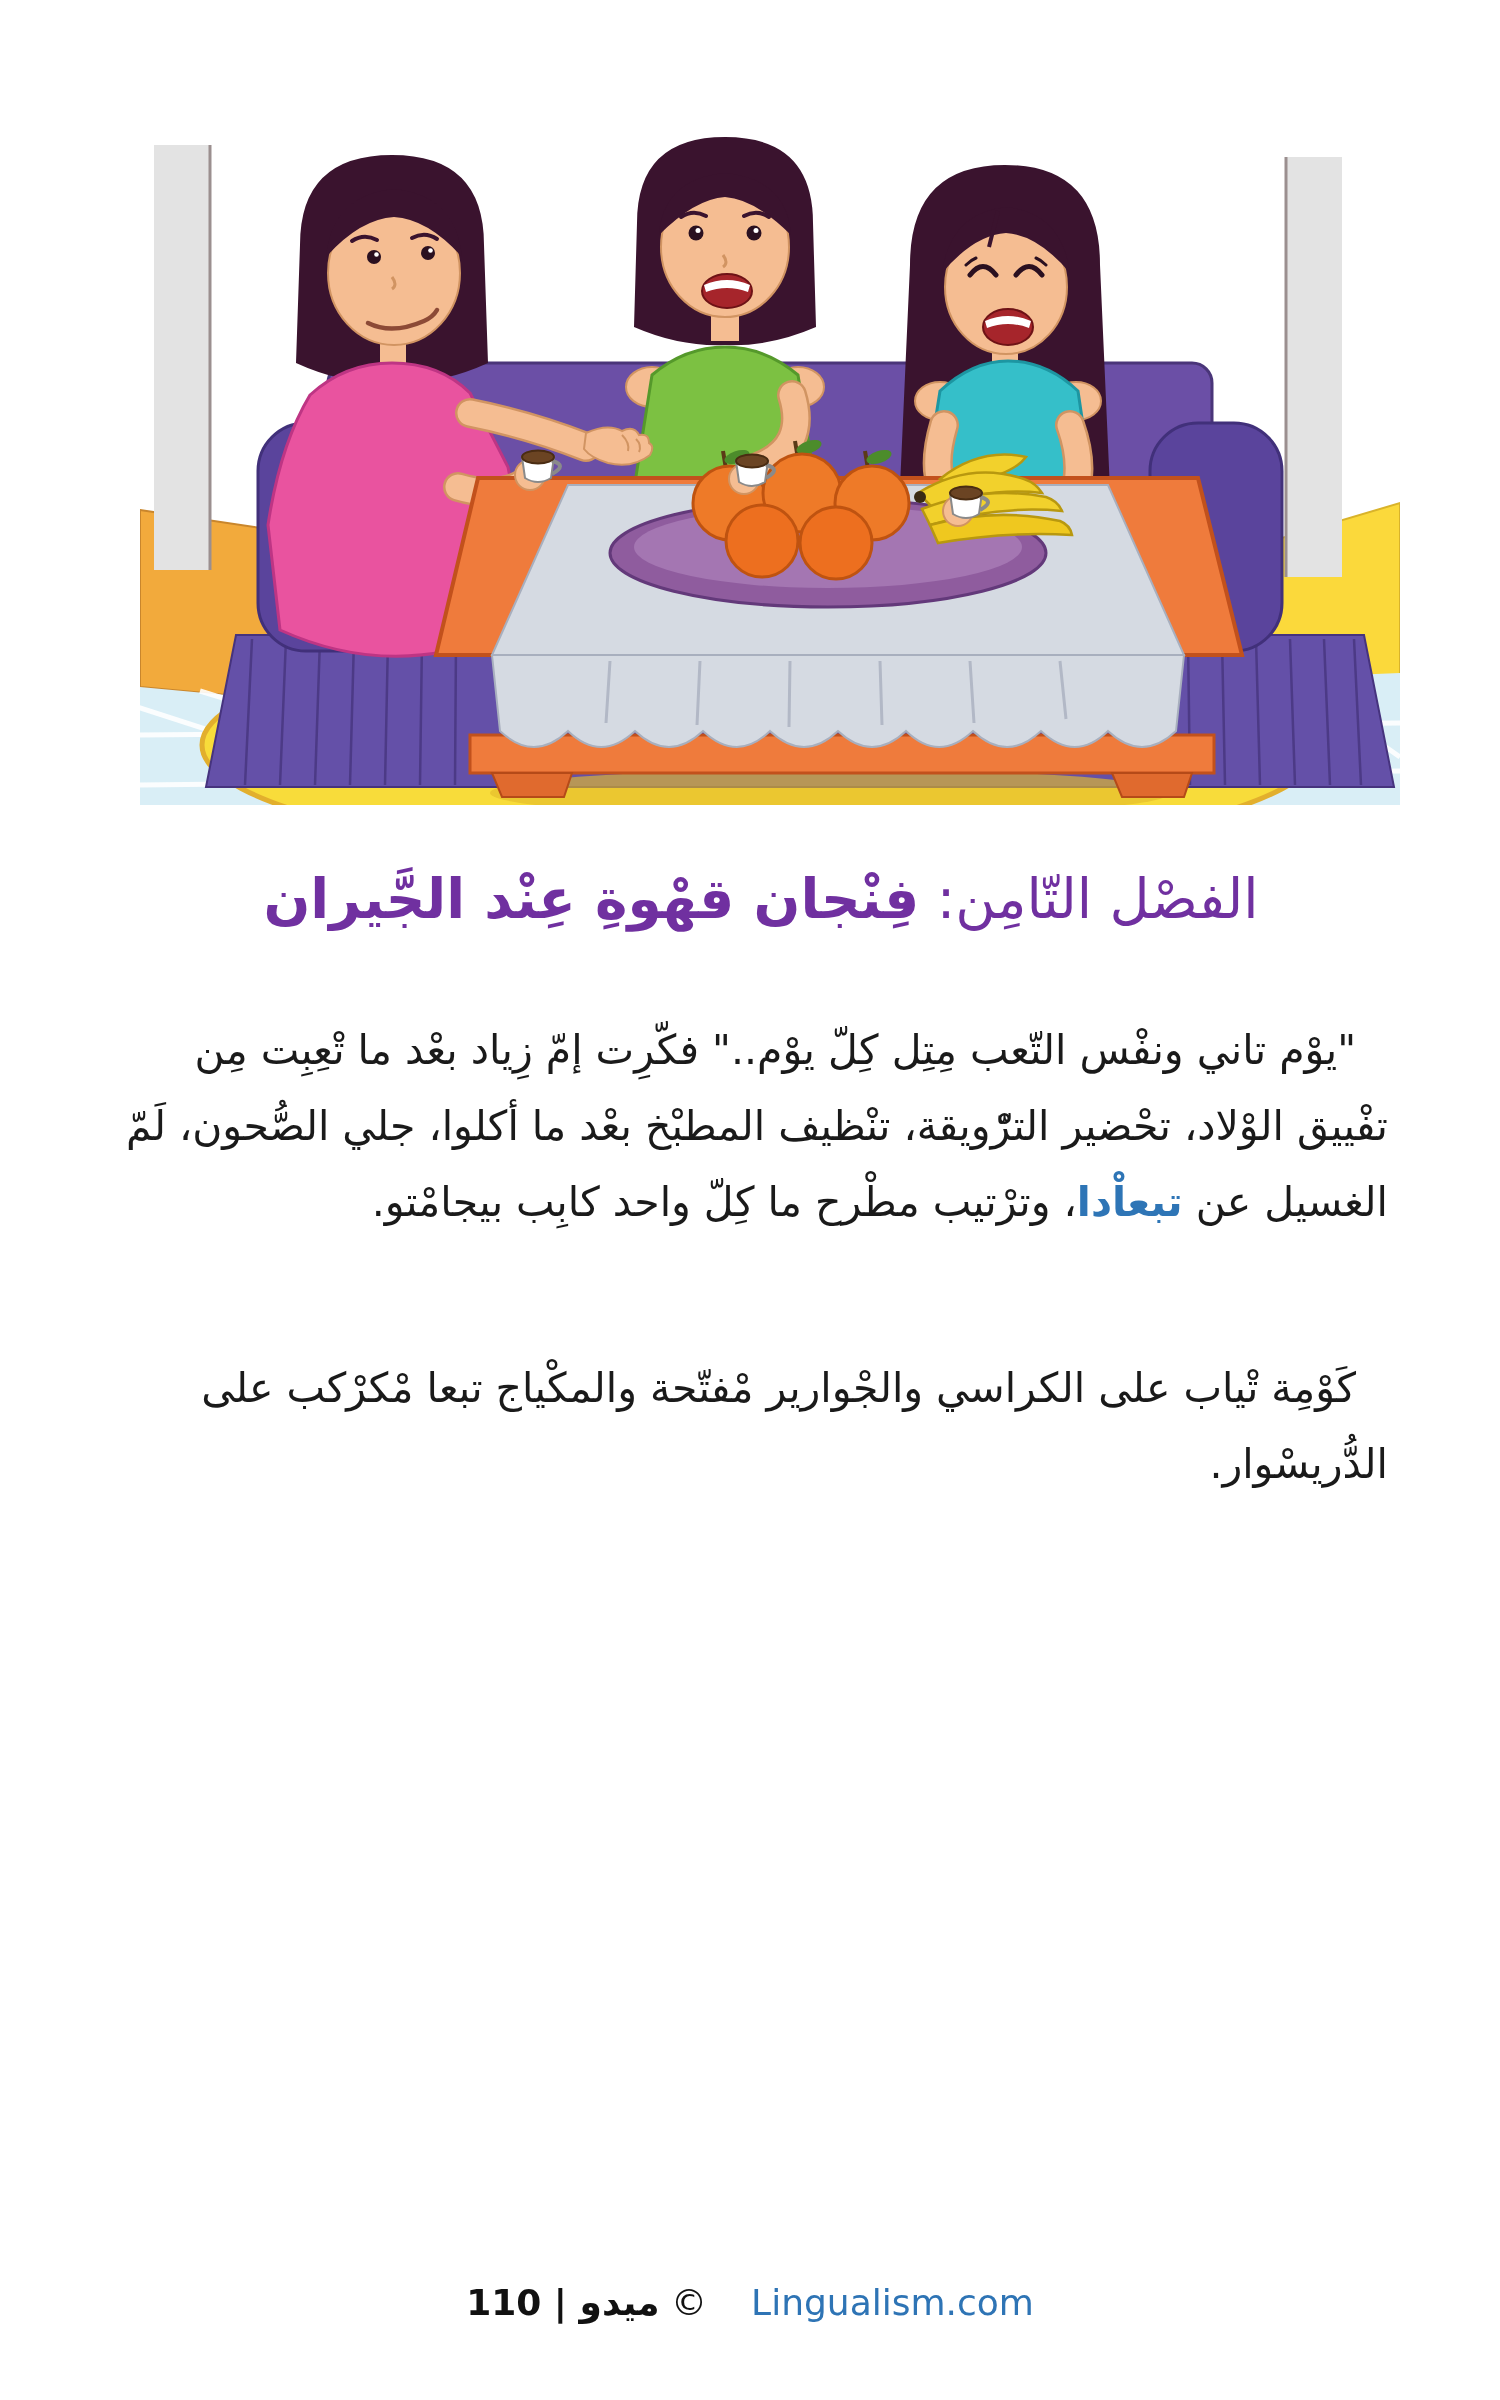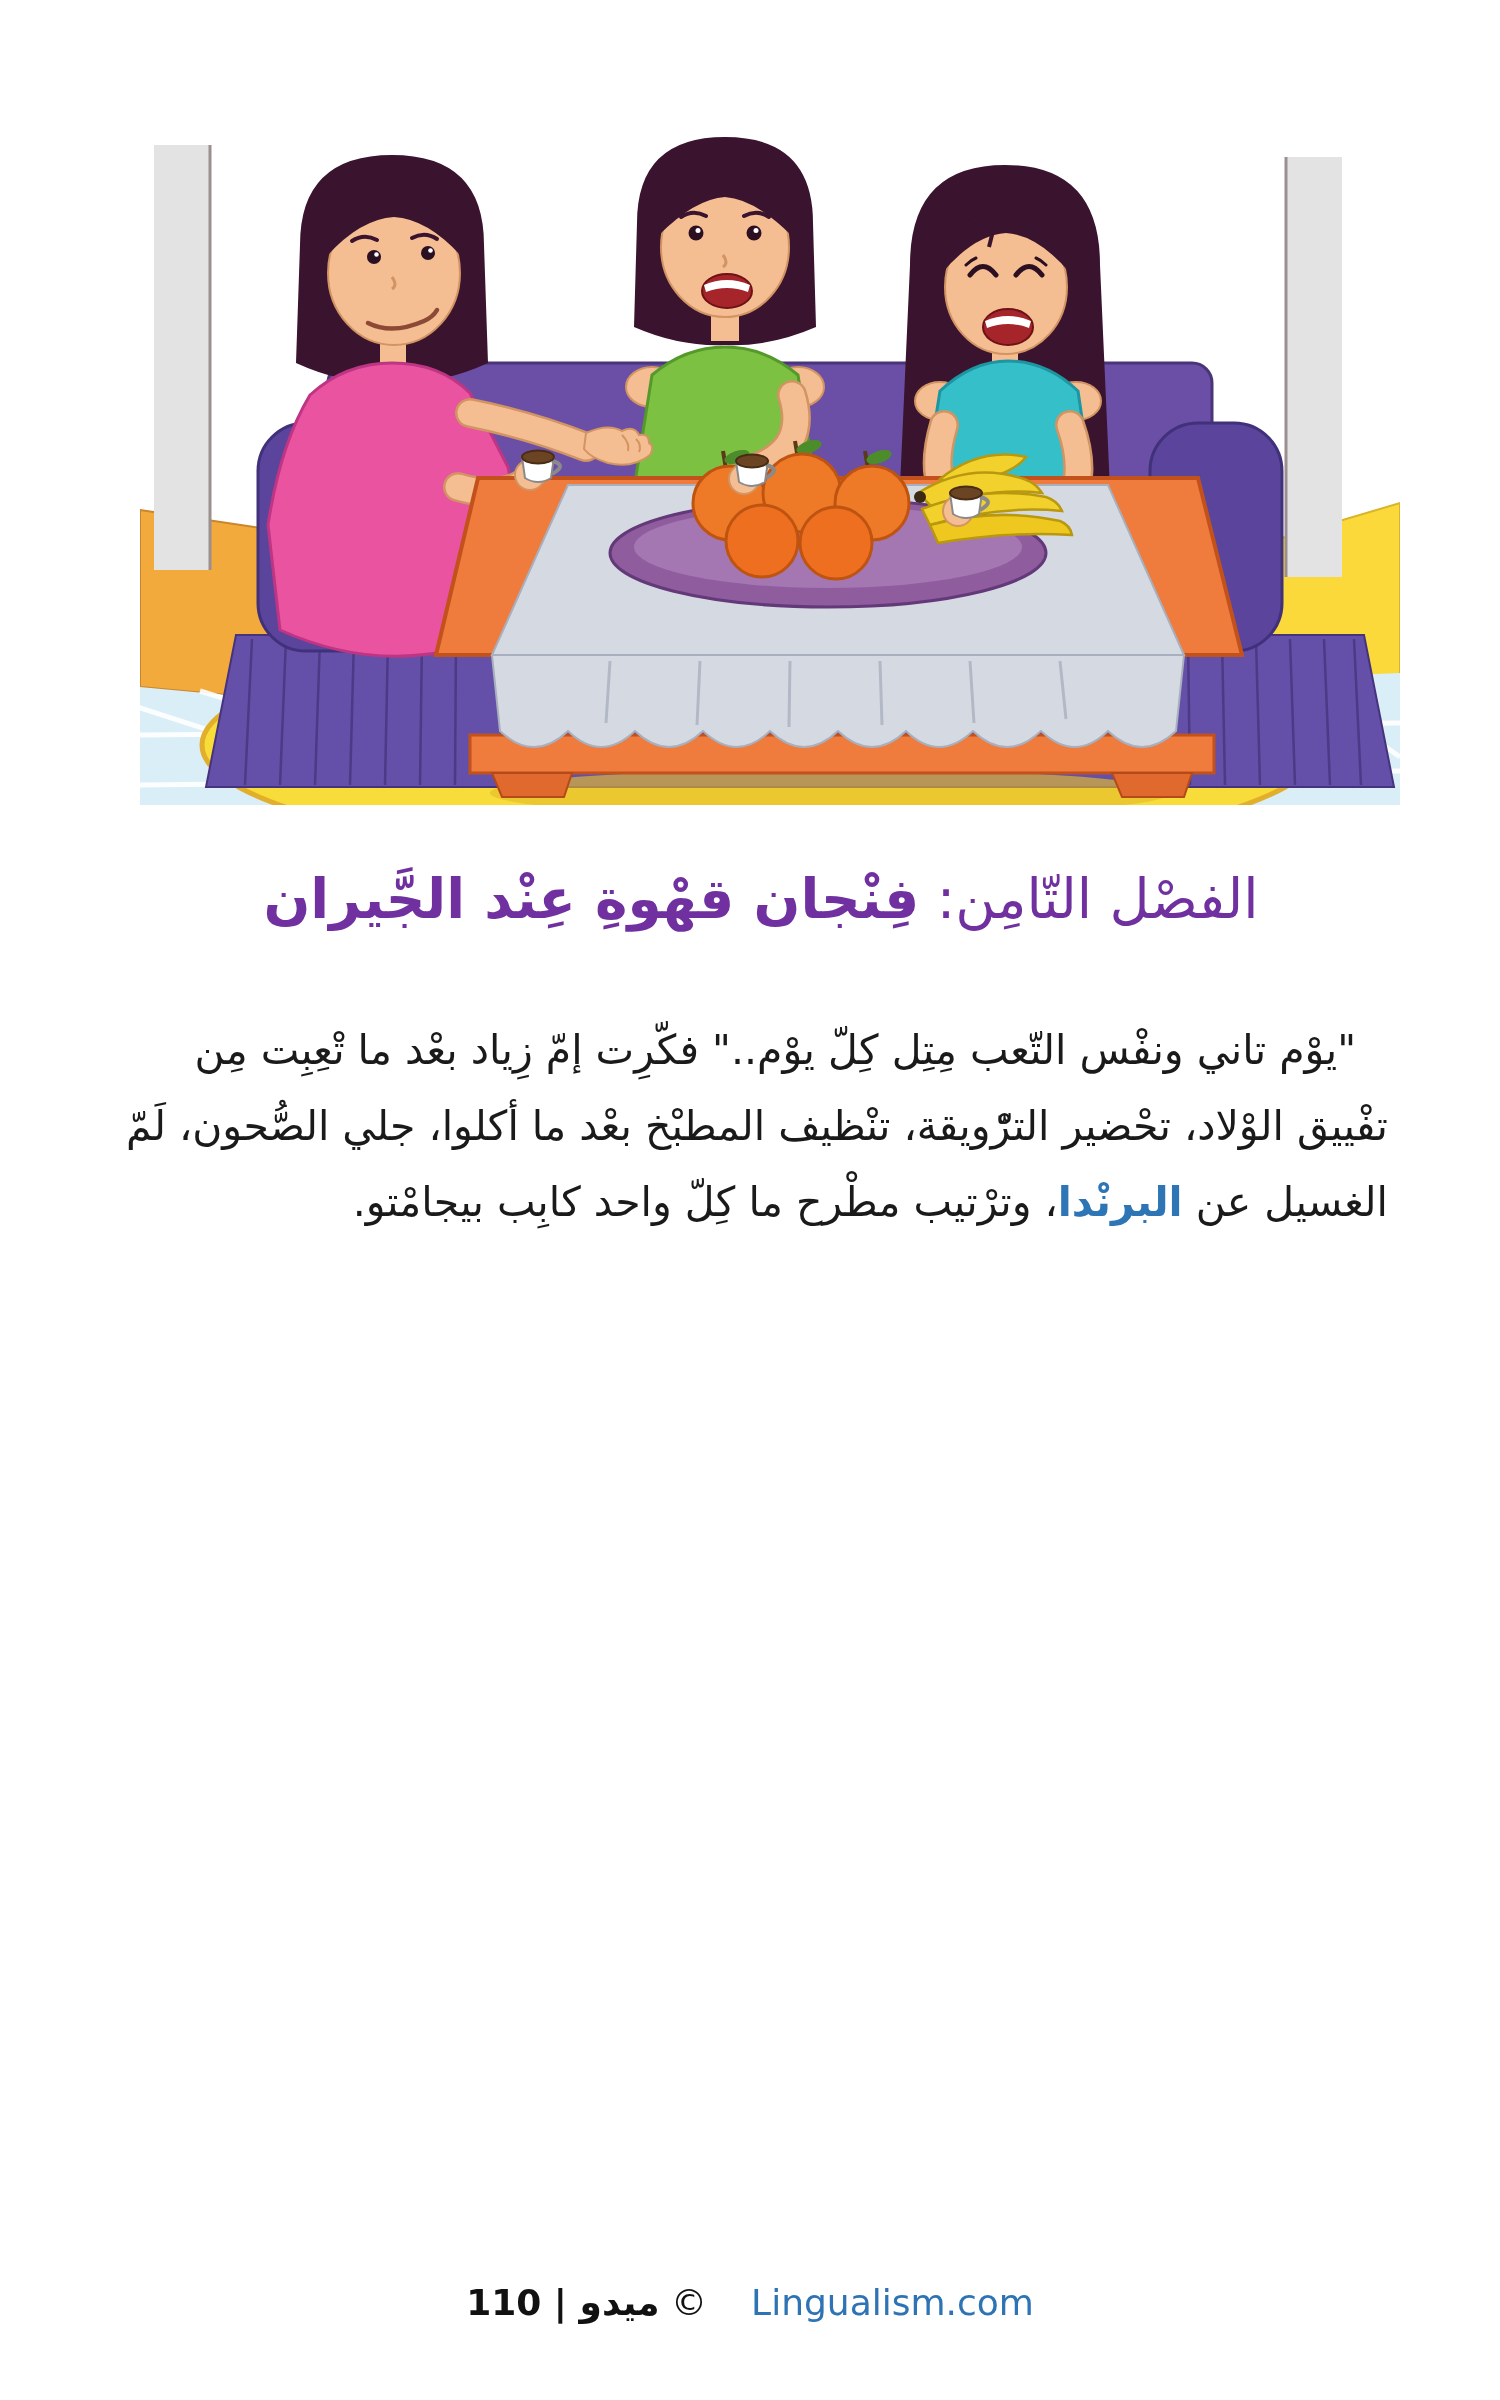--- a/index.html
+++ b/index.html
@@ -176,16 +176,17 @@
     <use href="#cup" transform="translate(398,362)"></use>
     <use href="#cup" transform="translate(612,366)"></use>
     <use href="#cup" transform="translate(826,398)"></use>
   </g>
 </svg>
 </div>
 
 <h1 class="title" dir="rtl"><span>الفصْل التّامِن: </span><span class="title-main">فِنْجان قهْوةِ عِنْد الجَّيران</span></h1>
 
 <div class="story">
-    <p><span>"يوْم تاني ونفْس التّعب مِتِل كِلّ يوْم.." فكّرِت إمّ زِياد بعْد ما تْعِبِت مِن تفْييق الوْلاد، تحْضير الترّْويقة، تنْظيف المطبْخ بعْد ما أكلوا، جلي الصُّحون، لَمّ الغسيل عن </span><span class="kw">البرنْدا</span><span>، وترْتيب مطْرح ما كِلّ واحد كابِب بيجامْتو.</span></p>
+    <p><span>"يوْم تاني ونفْس التّعب مِتِل كِلّ يوْم.." فكّرِت إمّ زِياد بعْد ما تْعِبِت مِن تفْييق الوْلاد، تحْضير الترّْويقة، تنْظيف المطبْخ بعْد ما أكلوا، جلي الصُّحون، لَمّ الغسيل عن </span><span class="kw">تبعاْدا</span><span>، وترْتيب مطْرح ما كِلّ واحد كابِب بيجامْتو.</span></p>
+    <p><span>كَوْمِة تْياب على الكراسي والجْوارير مْفتّحة والمكْياج تبعا مْكرْكب على الدُّريسْوار.</span></p>
   </div>
 
 <div class="footer"><span class="bold">110</span><span class="bold"> | </span><span class="bold">ميدو</span><span> ©</span><span class="site">Lingualism.com</span></div>
 
 </body></html>

